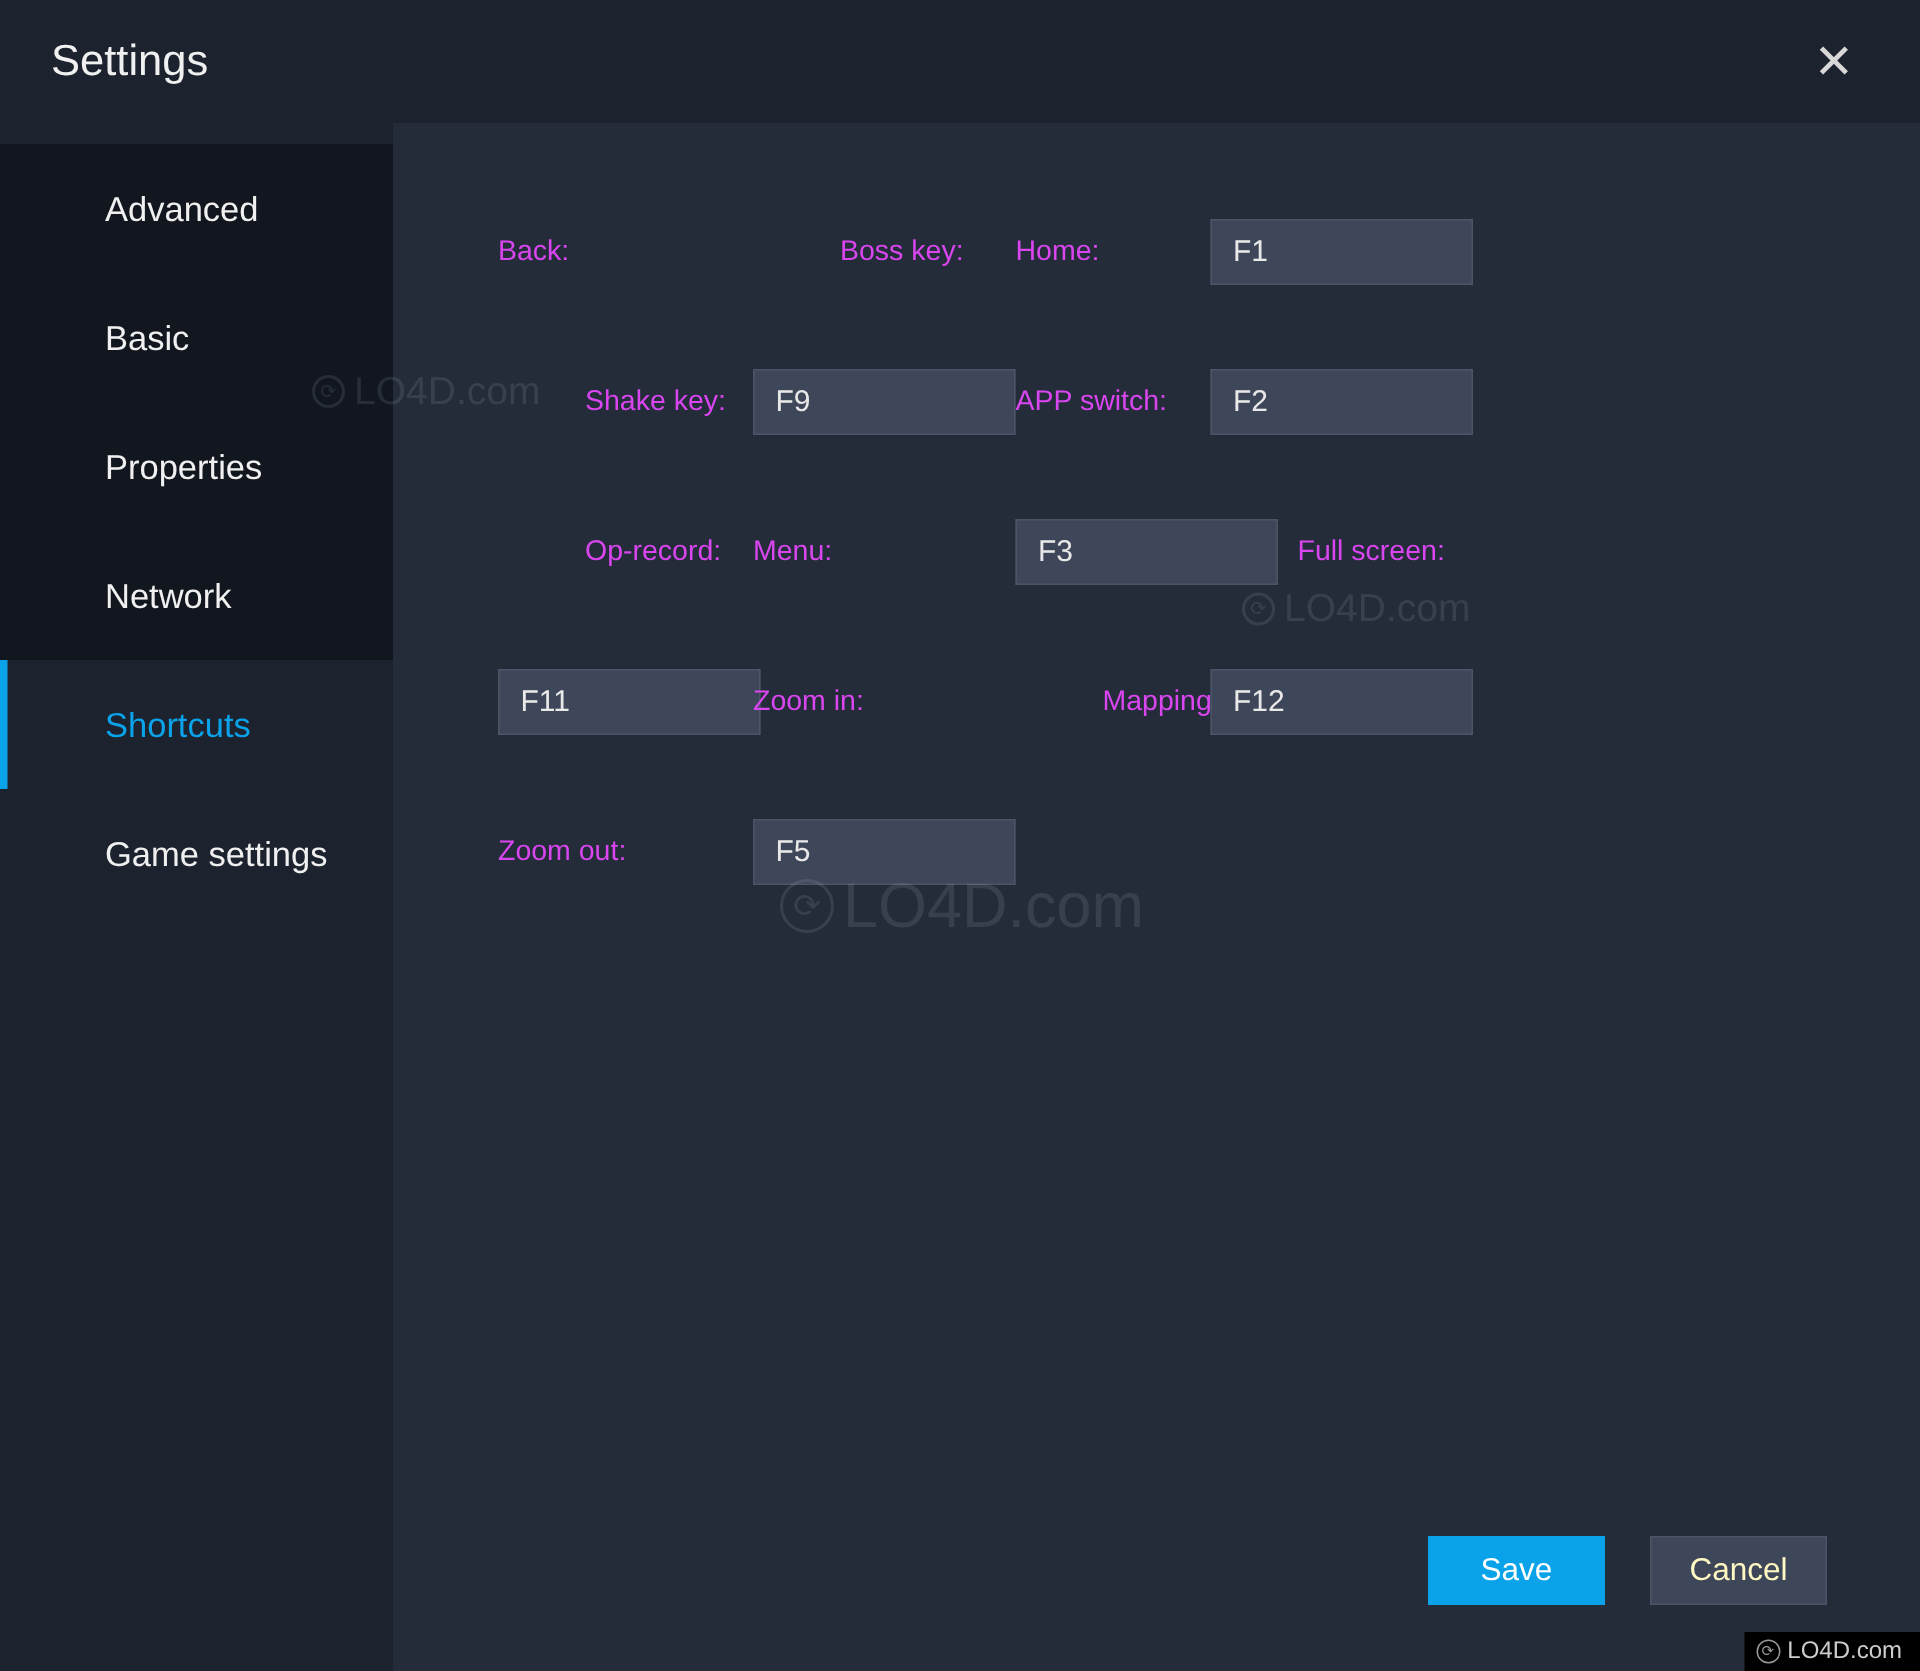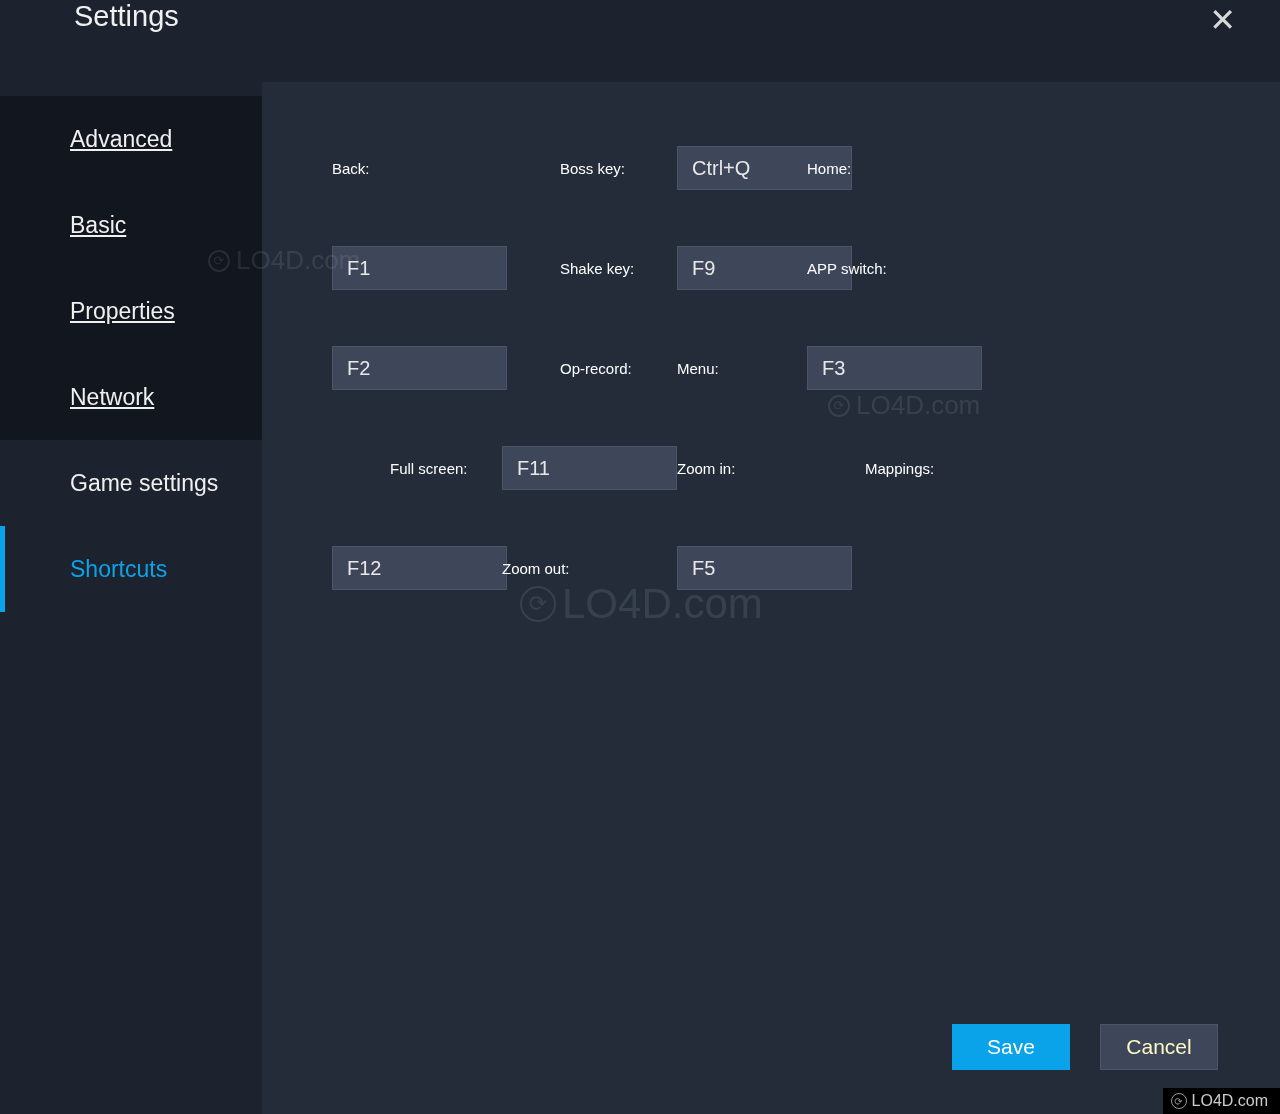--- a/index.html
+++ b/index.html
@@ -12,23 +12,23 @@
   height: 1114px;
   background: #1c222e;
   font-family: "Segoe UI", Arial, sans-serif;
   color: #e8e8e8;
   overflow: hidden;
   position: relative;
 }
 .header {
   height: 82px;
   display: flex;
+  align-items: center;
   justify-content: space-between;
   padding: 0 34px 0 34px;
-  margin-left: 40px;
 }
 .header-title {
   font-size: 29px;
   font-weight: 300;
   color: #f0f0f0;
 }
 .close-btn {
   font-size: 32px;
   color: #d8d8d8;
   cursor: pointer;
@@ -50,21 +50,20 @@
   display: flex;
   align-items: center;
   padding-left: 70px;
   font-size: 23px;
   color: #f0f0f0;
   cursor: pointer;
   position: relative;
 }
 .sidebar-item.dark {
   background: #11161f;
-  text-decoration: underline;
 }
 .sidebar-item.active {
   color: #0aa3ea;
 }
 .sidebar-item.active::before {
   content: "";
   position: absolute;
   left: 0;
   top: 0;
   bottom: 0;
@@ -78,22 +77,22 @@
   padding: 64px 60px 0 70px;
 }
 .form-grid {
   display: grid;
   grid-template-columns: 170px 175px 130px 175px;
   column-gap: 0;
   row-gap: 56px;
   align-items: center;
 }
 .form-label {
-  font-size: 15px;
-  color: #ffffff;
+  font-size: 19px;
+  color: #d946ef;
   white-space: nowrap;
 }
 .col2-label {
   padding-left: 58px;
   width: 230px;
 }
 .kb-input {
   width: 175px;
   height: 44px;
   background: #3e4659;
@@ -193,34 +192,33 @@
     </div>
     <div class="sidebar-item dark">
       <span>Basic</span>
     </div>
     <div class="sidebar-item dark">
       <span>Properties</span>
     </div>
     <div class="sidebar-item dark">
       <span>Network</span>
     </div>
+    <div class="sidebar-item active">
+      <span>Shortcuts</span>
+    </div>
     <div class="sidebar-item">
       <span>Game settings</span>
     </div>
-    <div class="sidebar-item active">
-      <span>Shortcuts</span>
-    </div>
   </div>
 
   <div class="main">
     <div class="form-grid">
 
       <div class="form-label">Back:</div>
       <div class="form-label col2-label">Boss key:</div>
-      <input class="kb-input" value="Ctrl+Q" style="">
 
       <div class="form-label">Home:</div>
       <input class="kb-input" value="F1" style="">
       <div class="form-label col2-label">Shake key:</div>
       <input class="kb-input" value="F9" style="">
 
       <div class="form-label">APP switch:</div>
       <input class="kb-input" value="F2" style="">
       <div class="form-label col2-label">Op-record:</div>
 

